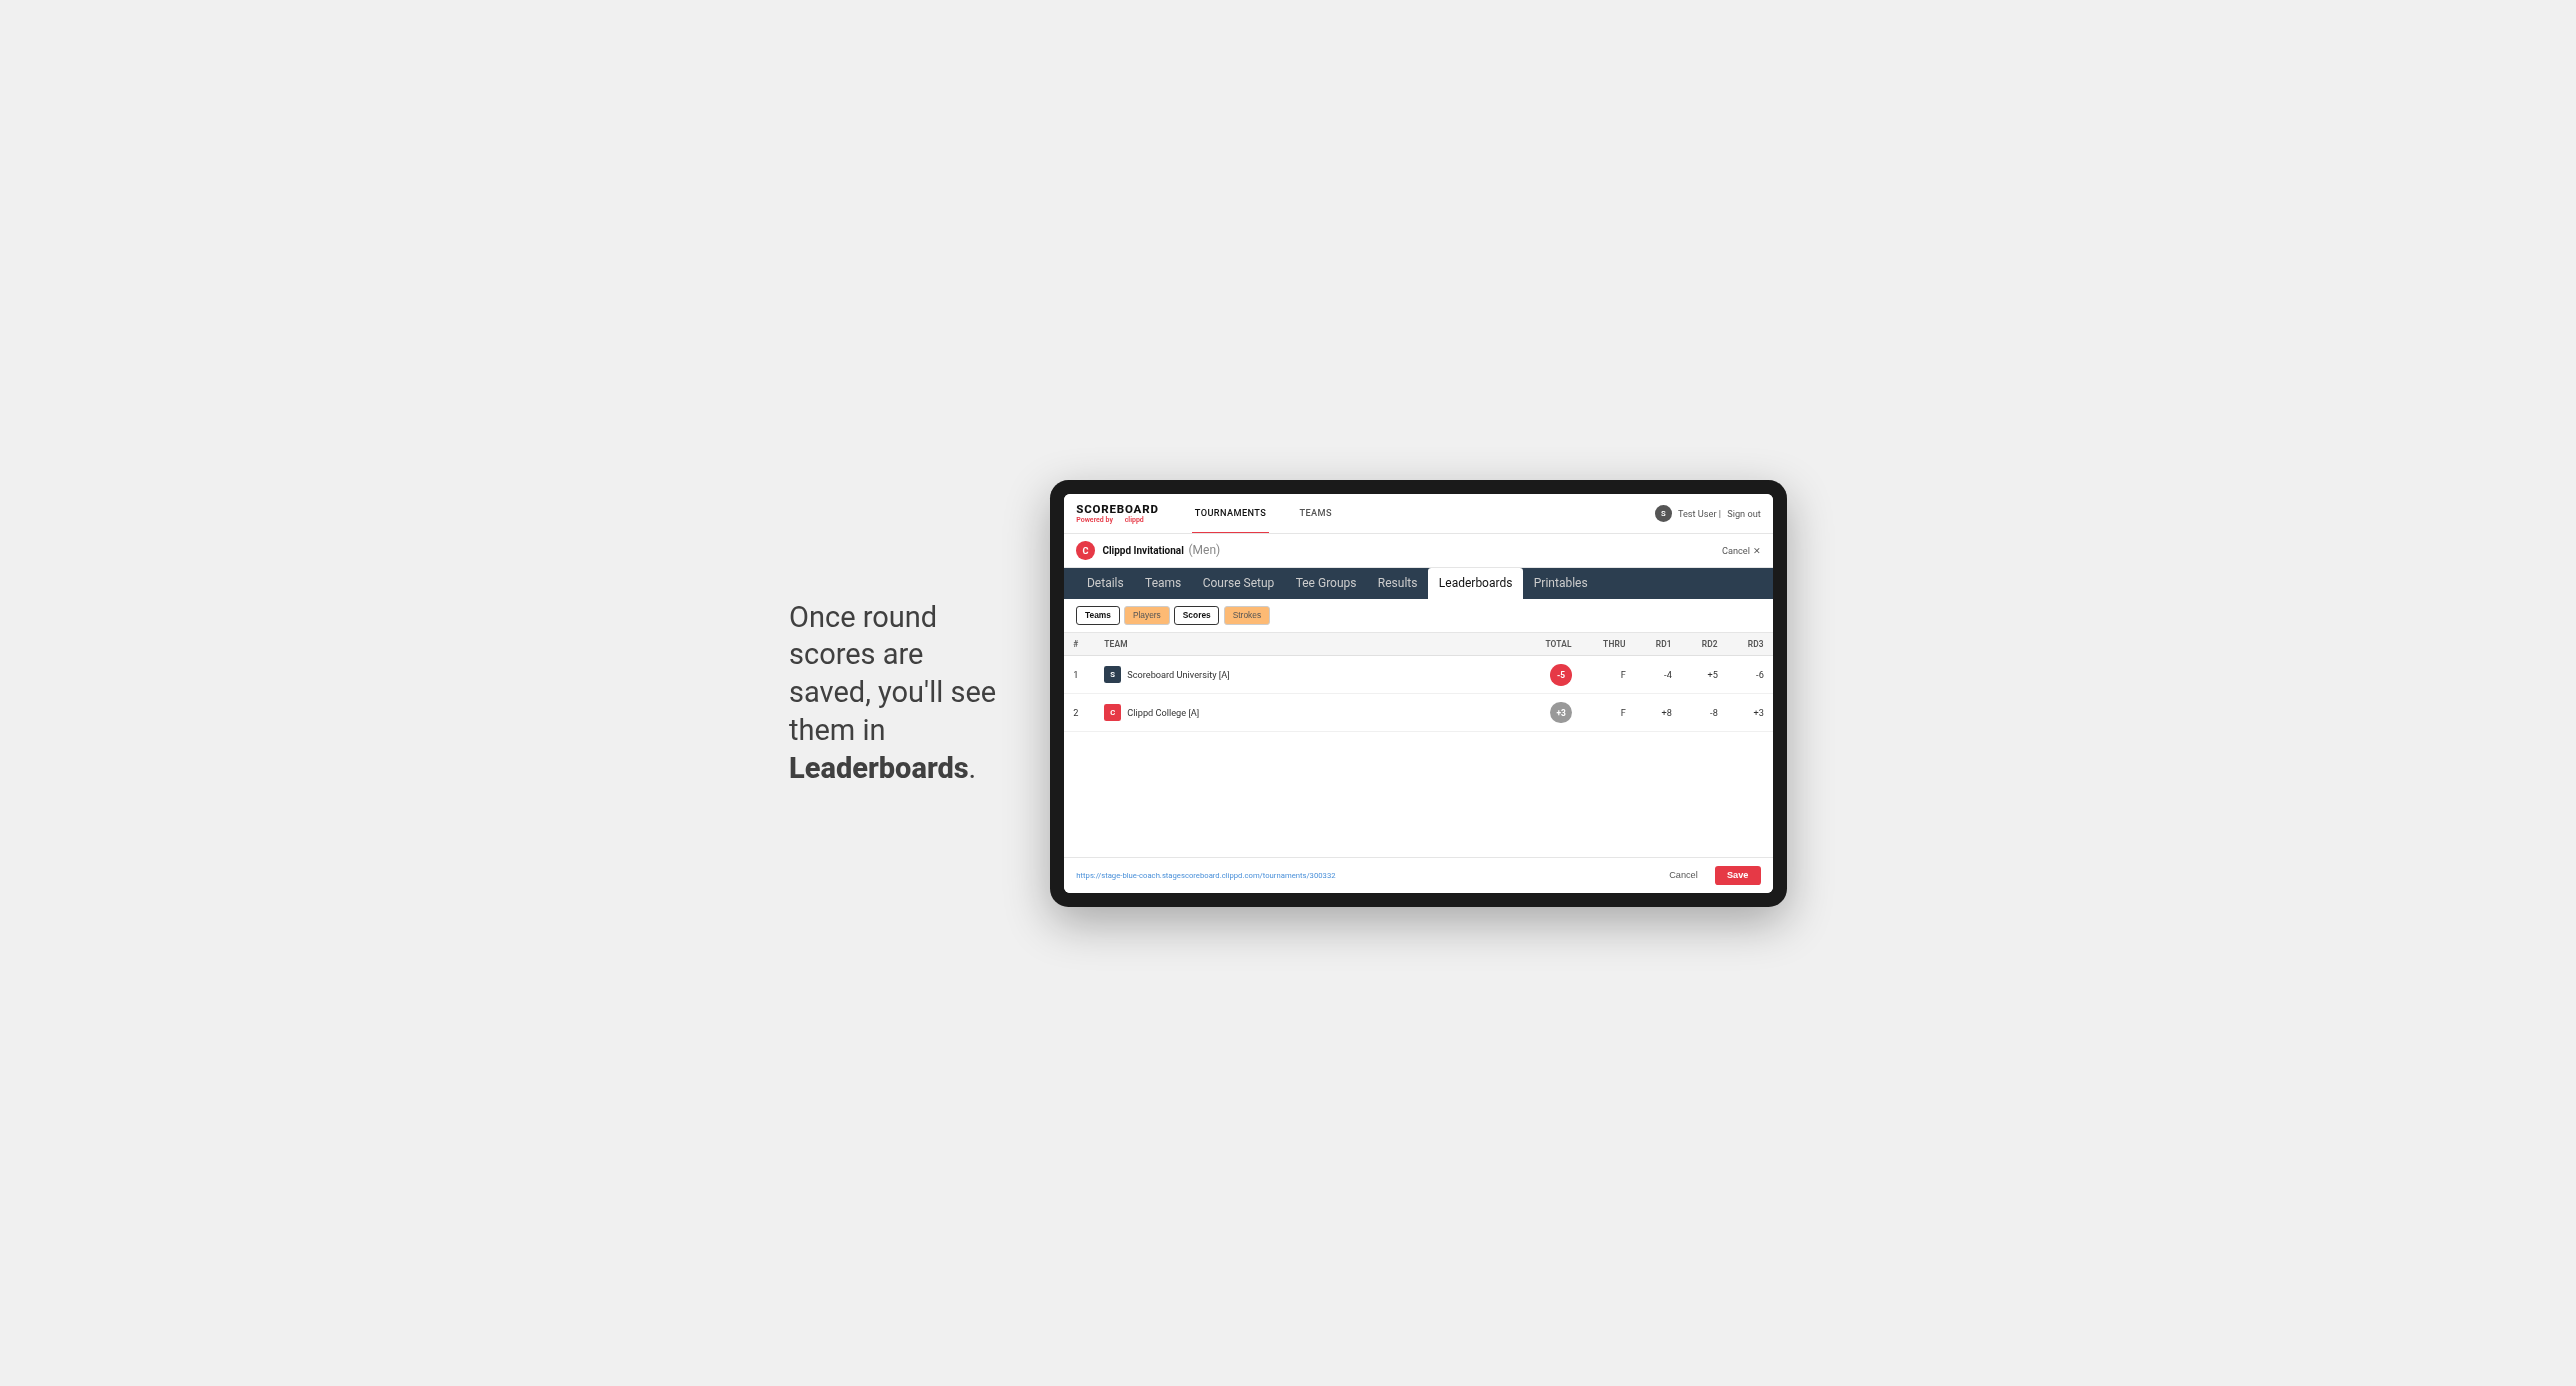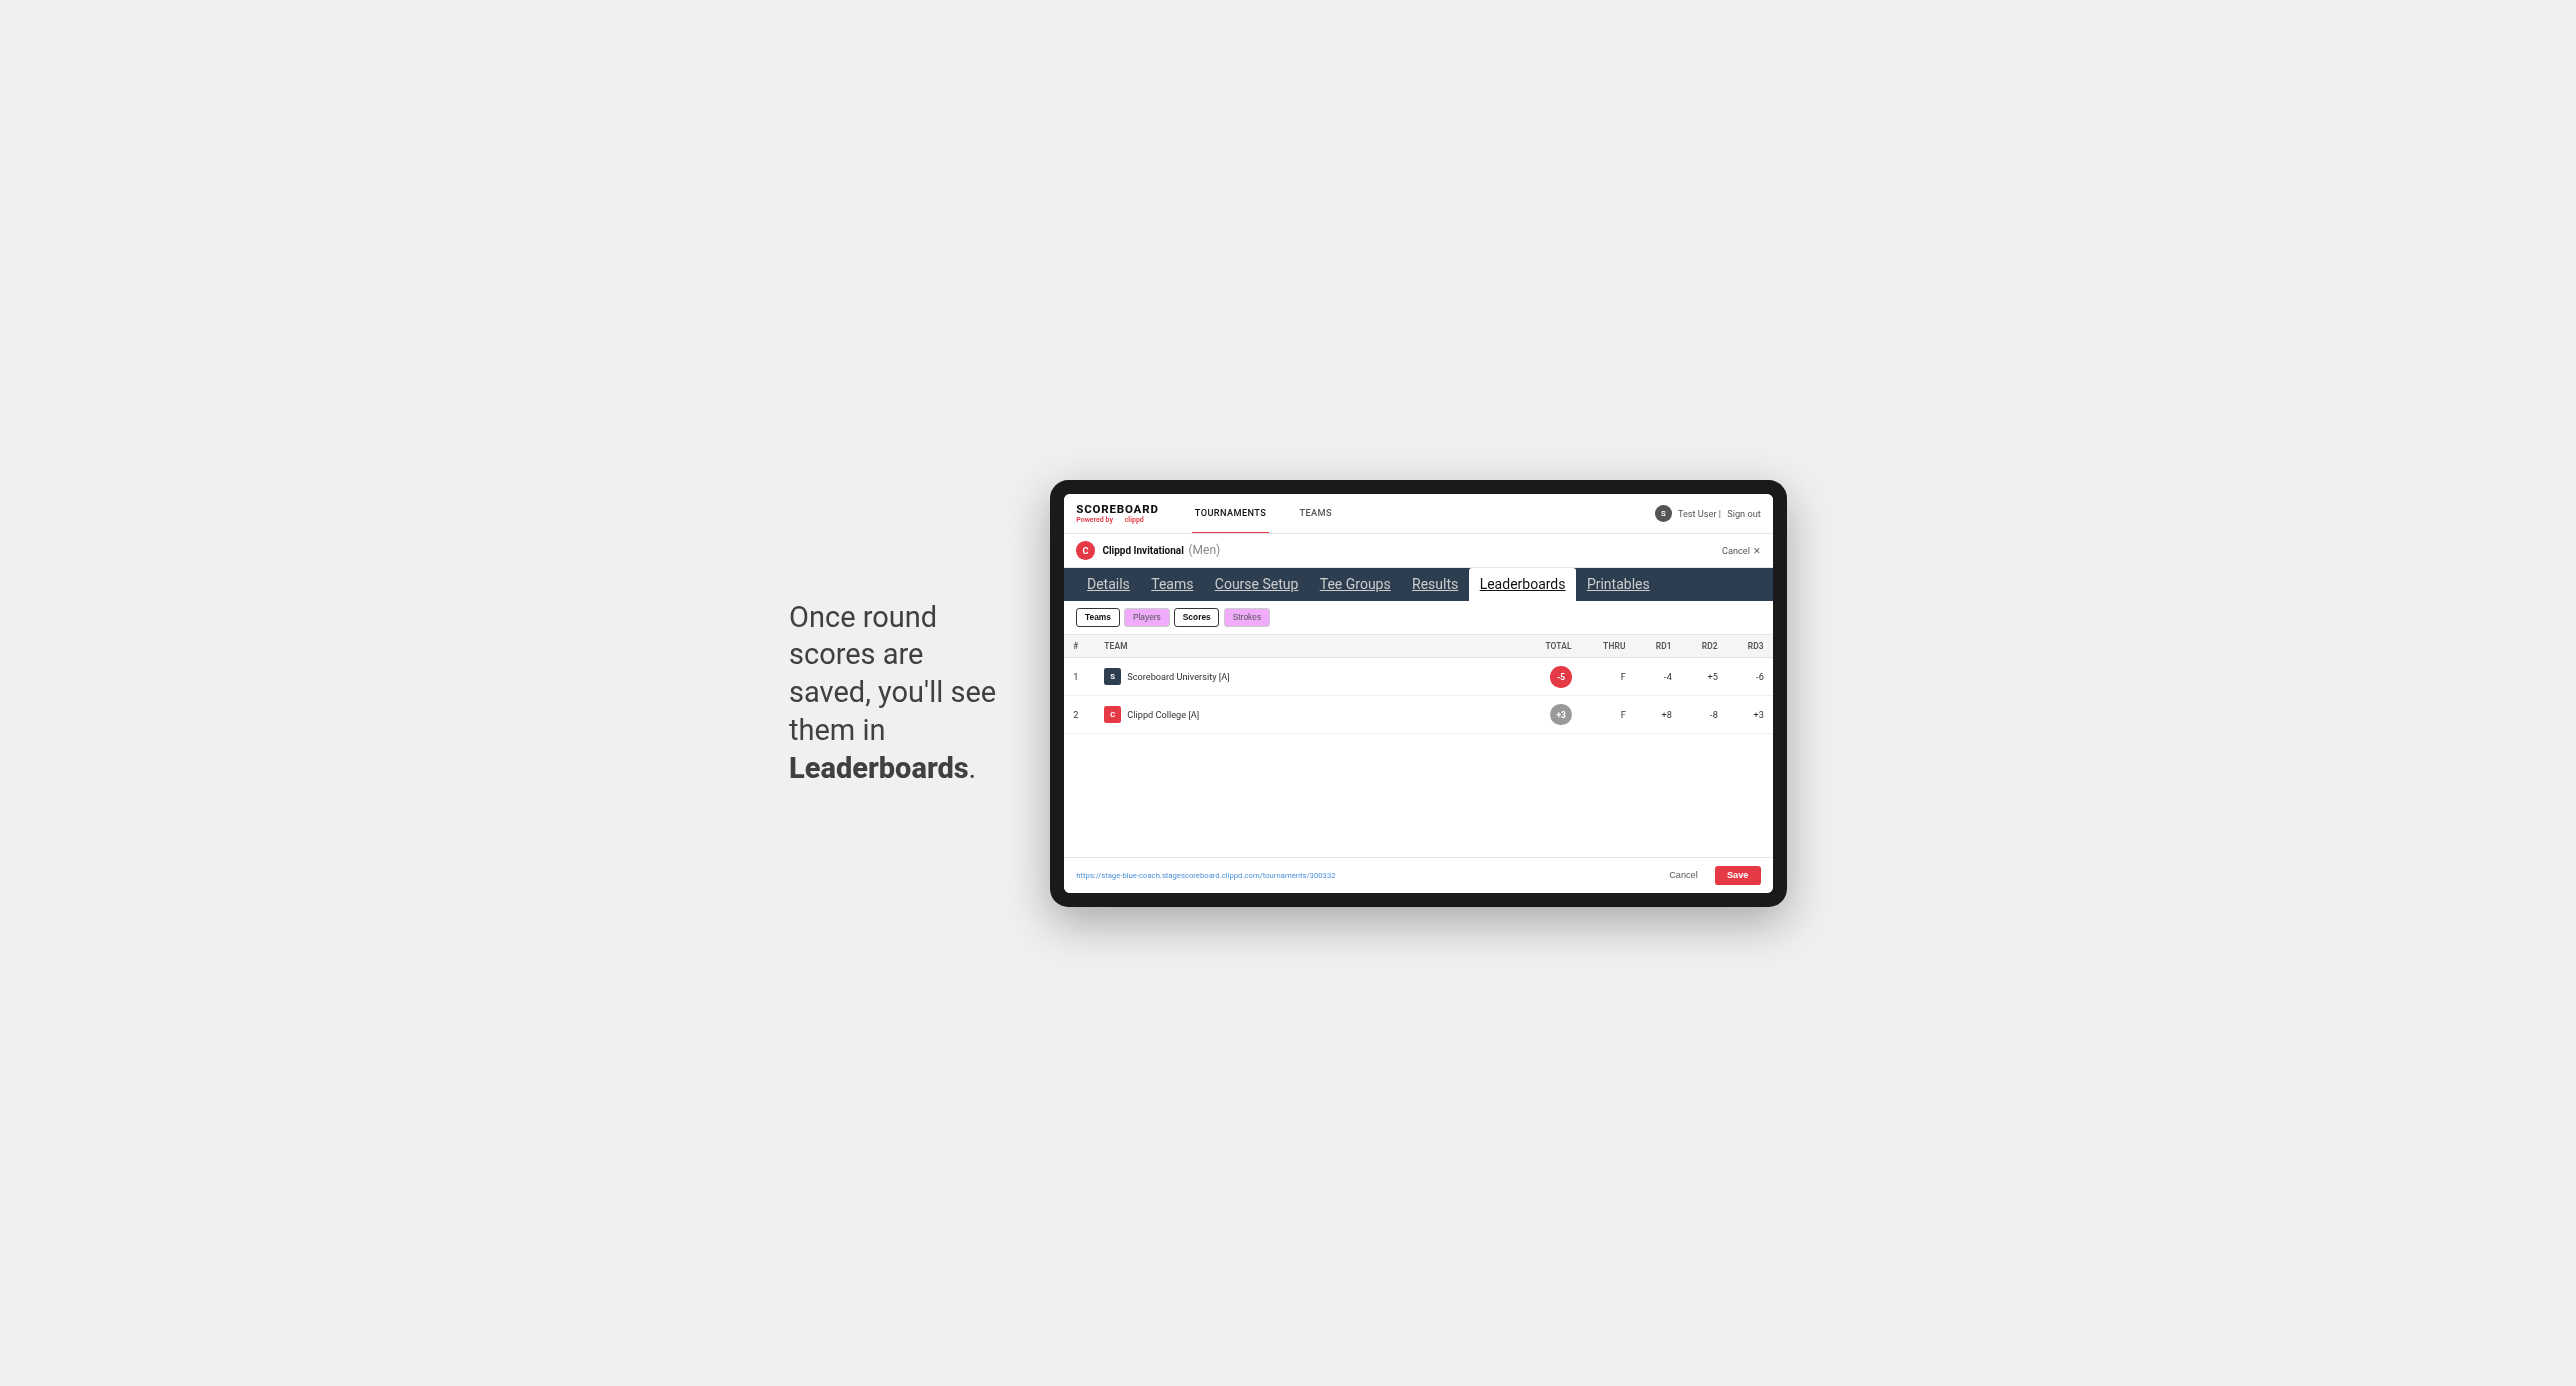--- a/index.html
+++ b/index.html
@@ -155,47 +155,46 @@
       gap: 3.1px;
     }
     
     .sub-tabs {
       background: #2c3e50;
       display: flex;
       padding: 0 12.3px;
       gap: 0;
     }
     .sub-tab {
-      font-size: 14px;
+      font-size: 12px;
       color: #ccc;
       padding: 7.7px 10.7px;
       cursor: pointer;
       border-bottom: 1.5px solid transparent;
-      text-decoration: underline;
     }
     .sub-tab.active {
       color: #fff;
       background: #fff;
       color: #111;
       border-radius: 3.1px 3.1px 0 0;
     }
     
     .filter-bar {
       padding: 7.7px 12.3px;
       display: flex;
       gap: 4.6px;
       border-bottom: 0.8px solid #e5e5e5;
       background: #fff;
     }
     .filter-btn {
       font-size: 8.4px;
       padding: 3.1px 7.7px;
       border-radius: 3.1px;
       border: 0.8px solid #ccc;
-      background: #f0abfc;
+      background: #fdba74;
       color: #555;
       cursor: pointer;
     }
     .filter-btn.active {
       background: #fff;
       border-color: #333;
       color: #111;
       font-weight: 600;
     }
     

